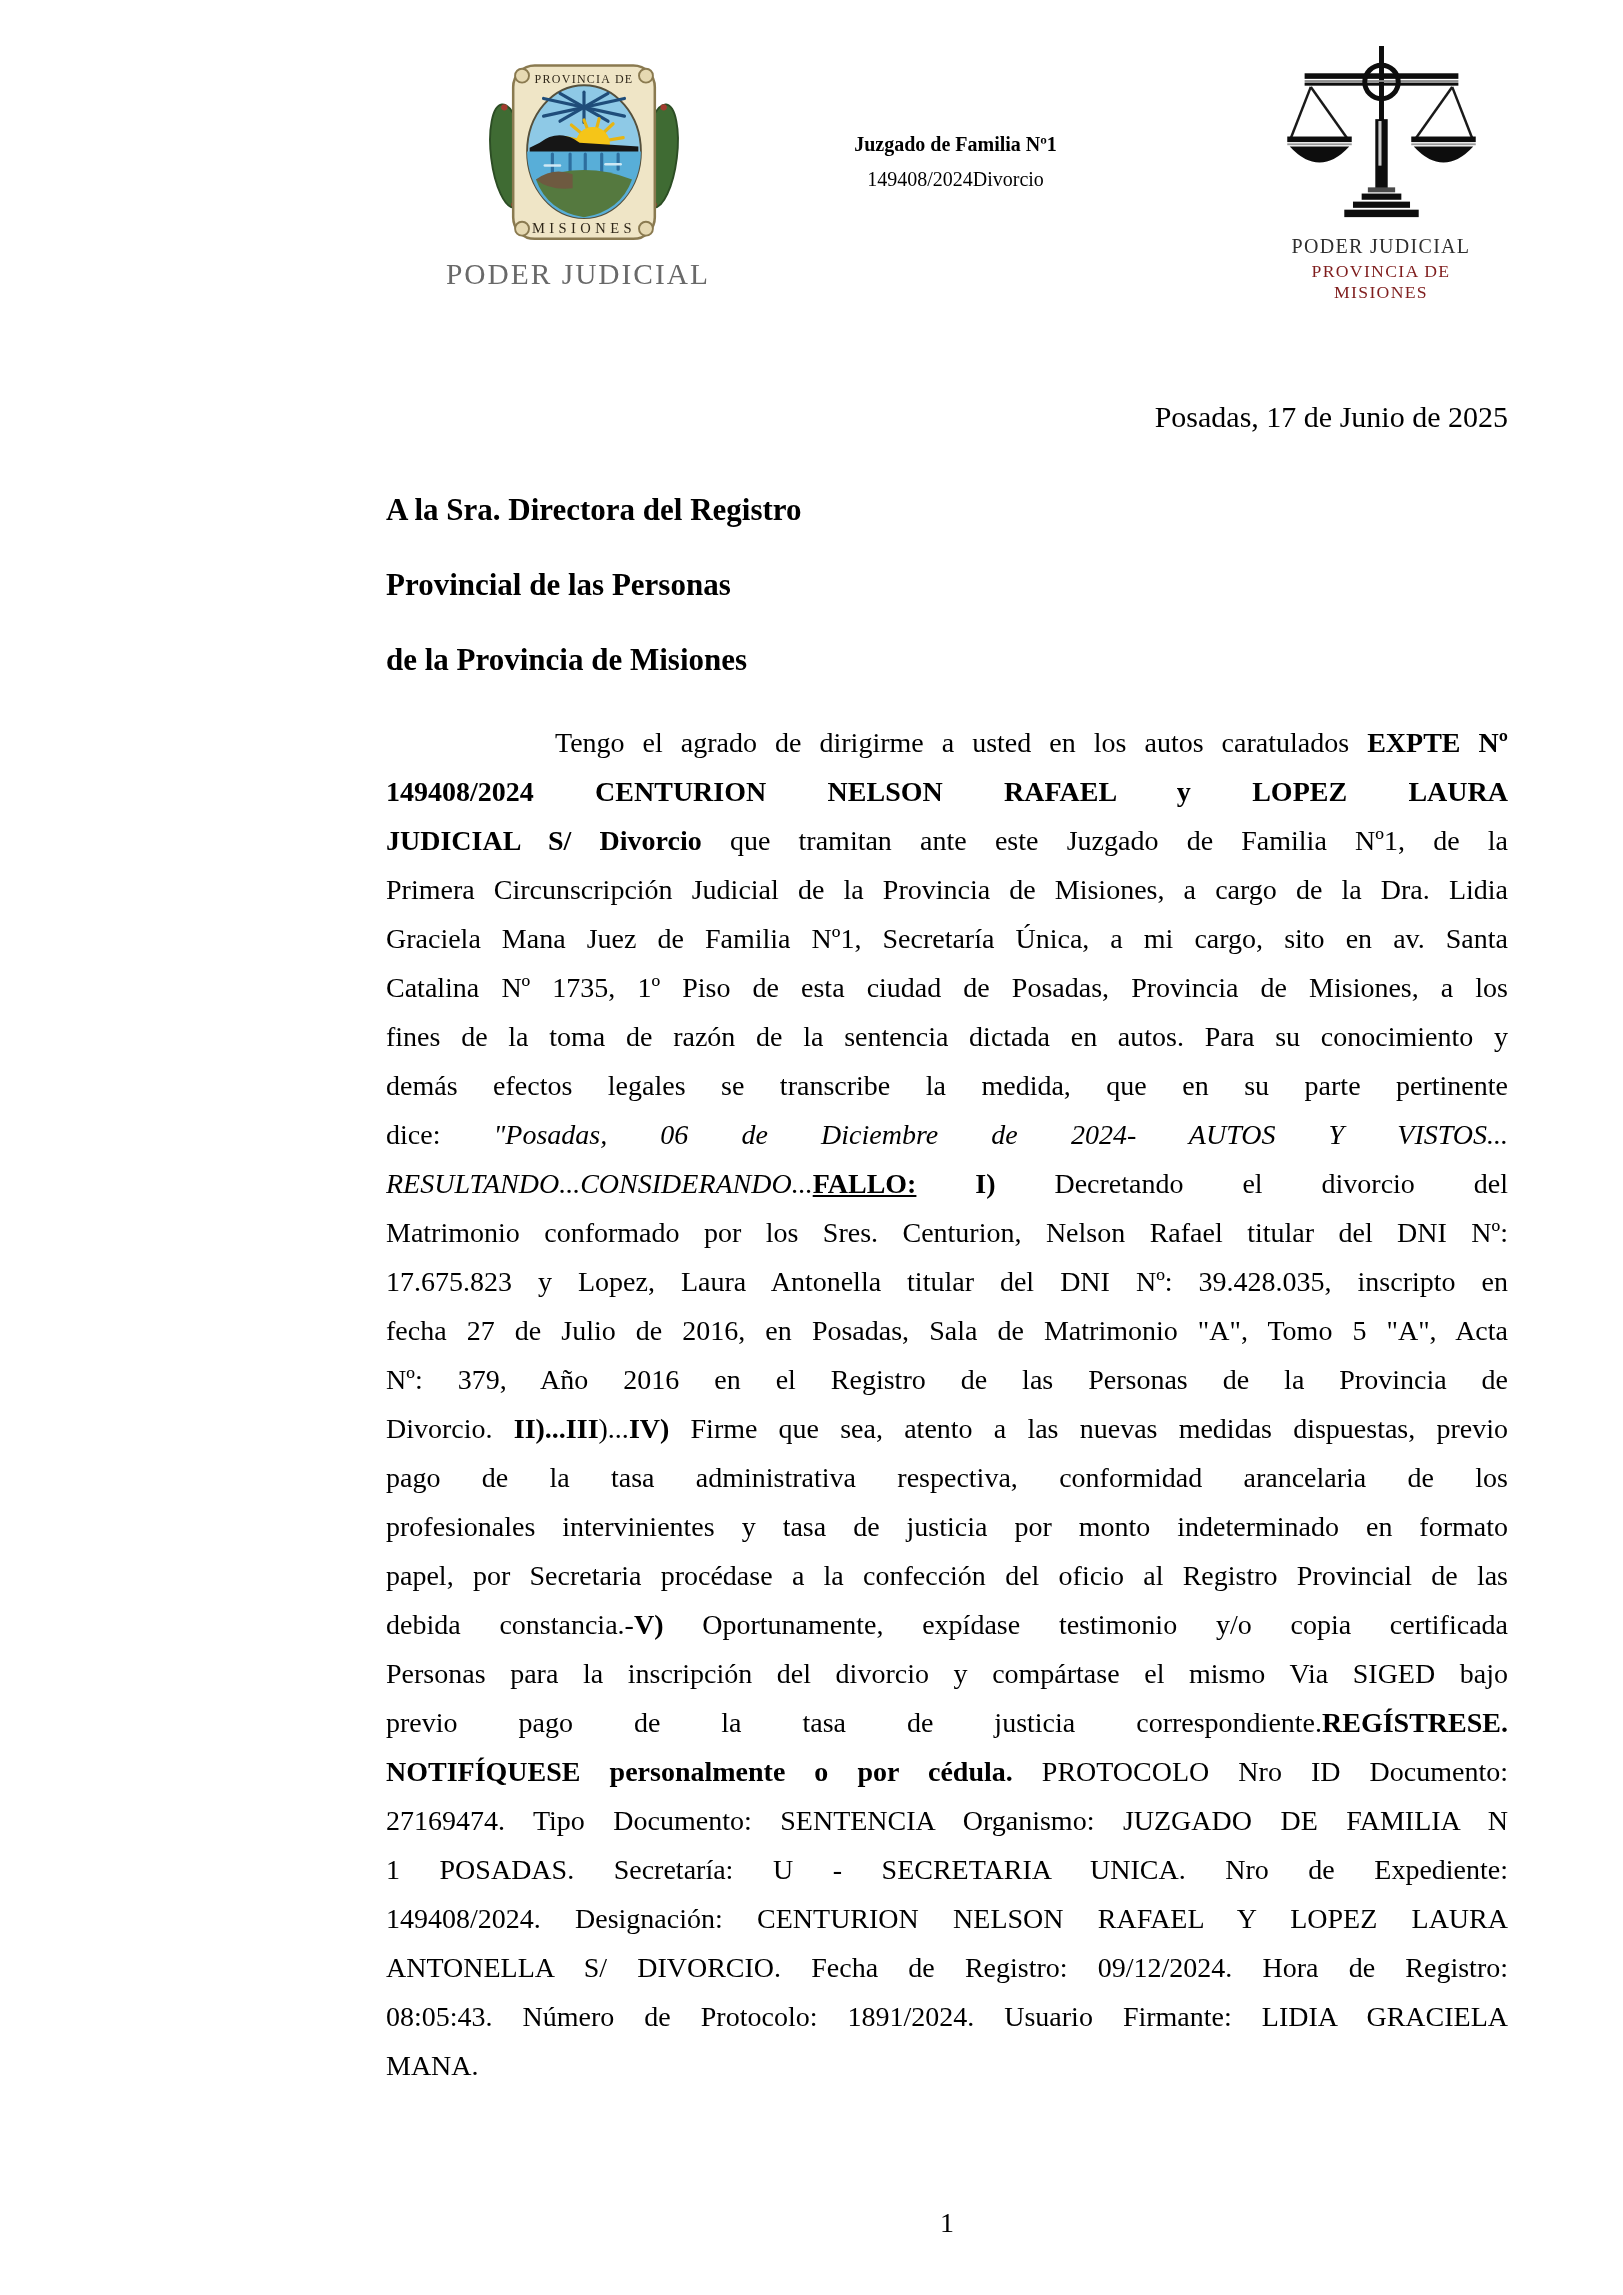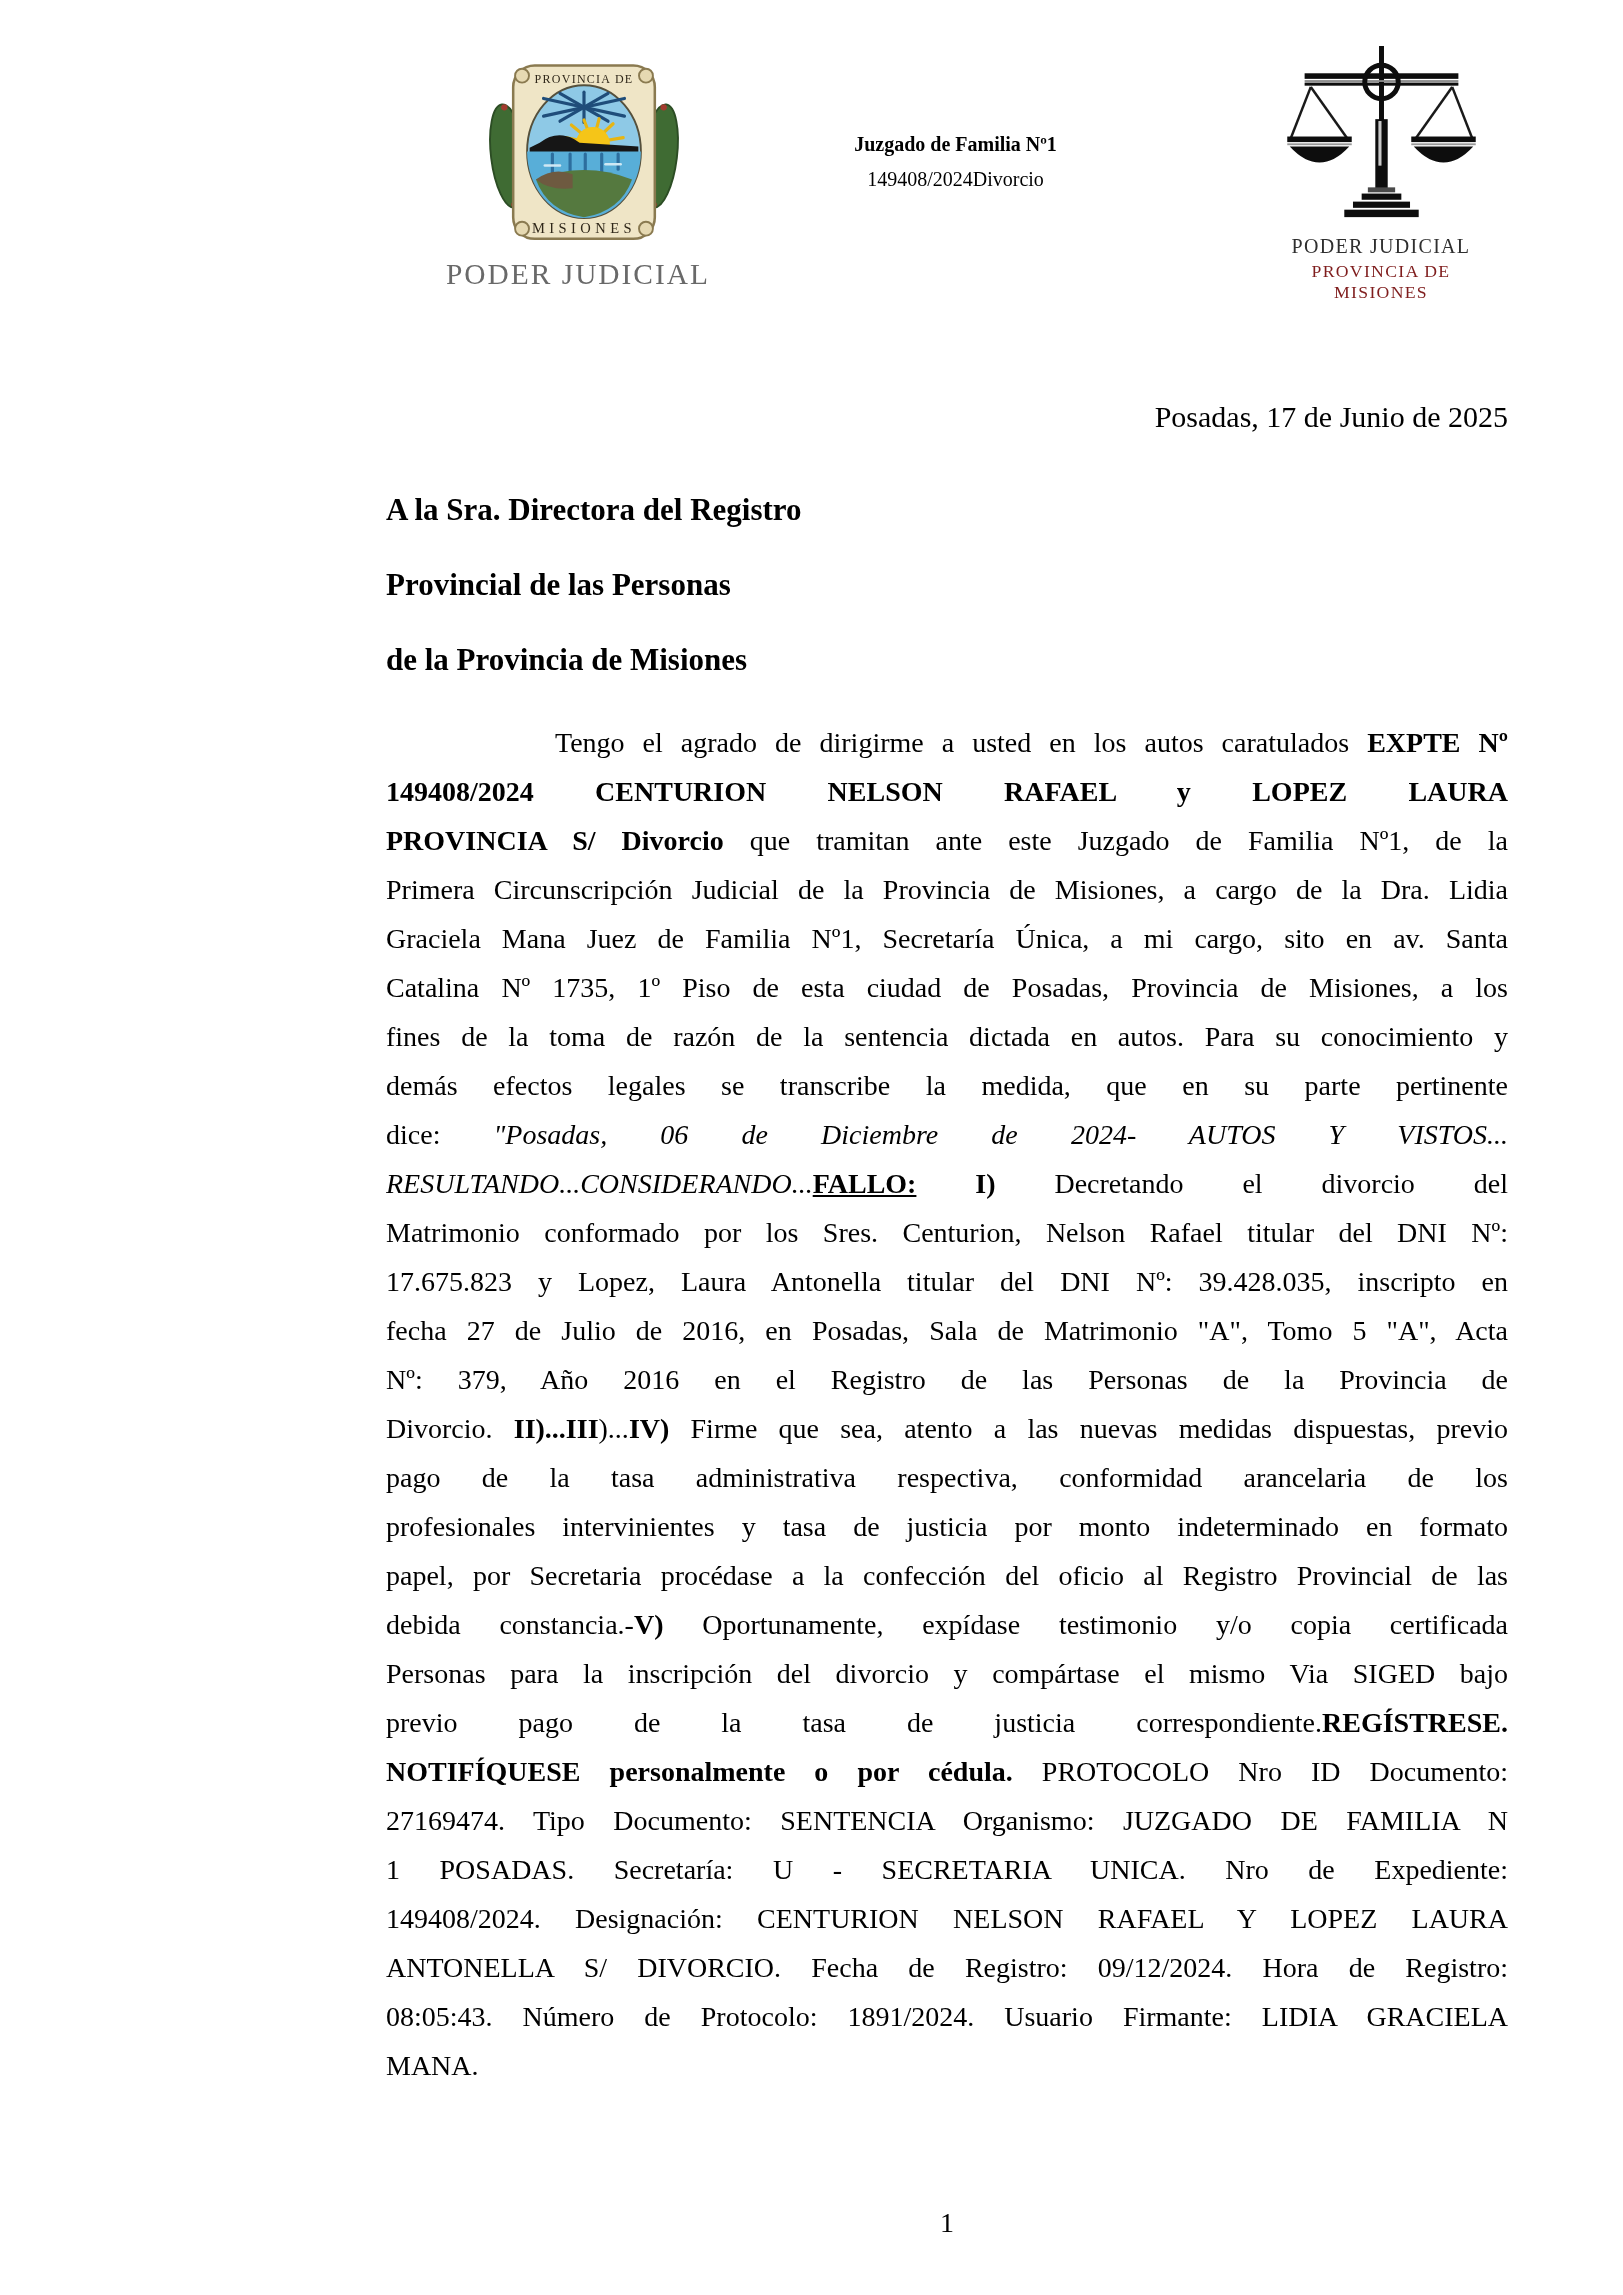--- a/index.html
+++ b/index.html
@@ -218,21 +218,21 @@
 
   <div class="recipient">
     <div class="recipient-line">A la Sra. Directora del Registro</div>
     <div class="recipient-line">Provincial de las Personas</div>
     <div class="recipient-line">de la Provincia de Misiones</div>
   </div>
 
   <div class="body-text">
       <div class="body-line indent"><span>Tengo el agrado de dirigirme a usted en los autos caratulados </span><span class="seg-b">EXPTE Nº</span></div>
       <div class="body-line"><span class="seg-b">149408/2024 CENTURION NELSON RAFAEL y LOPEZ LAURA</span></div>
-      <div class="body-line"><span class="seg-b">PROVINCIA S/ Divorcio</span><span> que tramitan ante este Juzgado de Familia Nº1, de la</span></div>
+      <div class="body-line"><span class="seg-b">JUDICIAL S/ Divorcio</span><span> que tramitan ante este Juzgado de Familia Nº1, de la</span></div>
       <div class="body-line"><span>Primera Circunscripción Judicial de la Provincia de Misiones, a cargo de la Dra. Lidia</span></div>
       <div class="body-line"><span>Graciela Mana Juez de Familia Nº1, Secretaría Única, a mi cargo, sito en av. Santa</span></div>
       <div class="body-line"><span>Catalina Nº 1735, 1º Piso de esta ciudad de Posadas, Provincia de Misiones, a los</span></div>
       <div class="body-line"><span>fines de la toma de razón de la sentencia dictada en autos. Para su conocimiento y</span></div>
       <div class="body-line"><span>demás efectos legales se transcribe la medida, que en su parte pertinente</span></div>
       <div class="body-line"><span>dice: </span><span class="seg-i">"Posadas, 06 de Diciembre de 2024- AUTOS Y VISTOS...</span></div>
       <div class="body-line"><span class="seg-i">RESULTANDO...CONSIDERANDO...</span><span class="seg-bu">FALLO:</span><span class="seg-b"> I)</span><span> Decretando el divorcio del</span></div>
       <div class="body-line"><span>Matrimonio conformado por los Sres. Centurion, Nelson Rafael titular del DNI Nº:</span></div>
       <div class="body-line"><span>17.675.823 y Lopez, Laura Antonella titular del DNI Nº: 39.428.035, inscripto en</span></div>
       <div class="body-line"><span>fecha 27 de Julio de 2016, en Posadas, Sala de Matrimonio "A", Tomo 5 "A", Acta</span></div>

